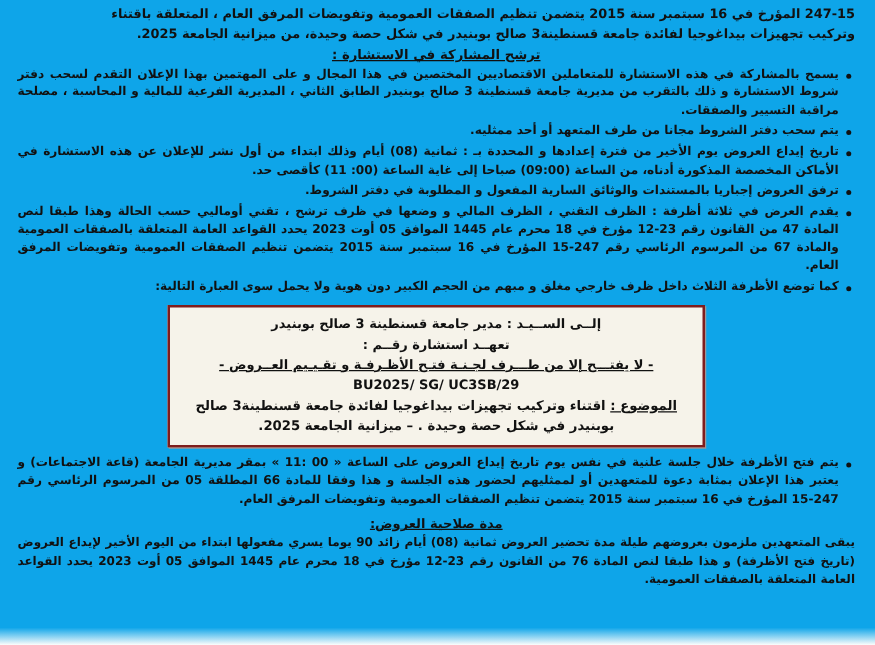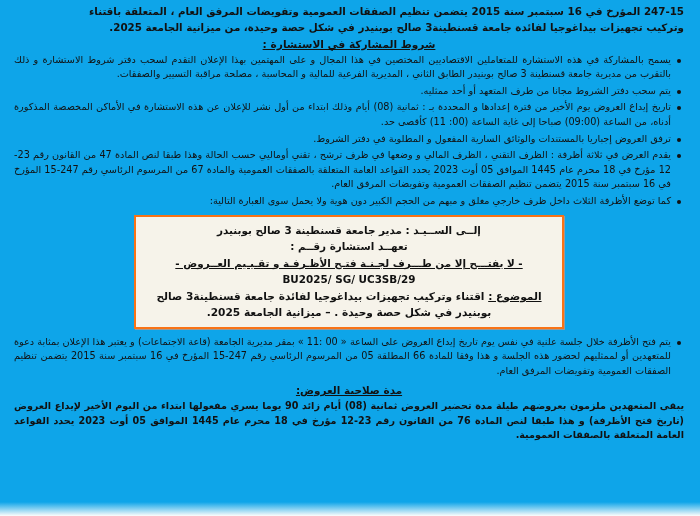--- a/index.html
+++ b/index.html
@@ -51,38 +51,38 @@
     padding: 0;
   }
   ul.bullets > li {
     position: relative;
     font-size: 9.7px;
     line-height: 1.5;
     text-align: justify;
     text-align-last: right;
     padding-right: 13px;
     margin-bottom: 2px;
-    font-weight: normal;
+    font-weight: bold;
   }
   ul.bullets > li::before {
     content: "";
     position: absolute;
     right: 3px;
     top: 6px;
     width: 4px;
     height: 4px;
     background: #111;
     border-radius: 50%;
   }
   .box-wrap {
     margin: 7px auto 6px auto;
     width: 430px;
   }
   .box {
-    border: 2px solid #f97316;
+    border: 2px solid #7f1d1d;
     padding: 5px 10px 6px 10px;
     background: #f6f3ea;
     box-shadow: 1px 1px 0 #999;
   }
   .box .line {
     font-size: 10.4px;
     font-weight: bold;
     line-height: 1.55;
     text-align: center;
   }
@@ -138,21 +138,21 @@
 <body>
 
 <div class="page">
   <div class="inner">
 
     <div class="top-block">
       <p>247-15 المؤرخ في 16 سبتمبر سنة 2015 يتضمن تنظيم الصفقات العمومية وتفويضات المرفق العام ، المتعلقة باقتناء</p>
       <p>وتركيب تجهيزات بيداغوجيا لفائدة جامعة قسنطينة3 صالح بوبنيدر في شكل حصة وحيدة، من ميزانية الجامعة 2025.</p>
     </div>
 
-    <div class="section-title">شروط المشاركة في الاستشارة :</div>
+    <div class="section-title">ترشح المشاركة في الاستشارة :</div>
 
     <ul class="bullets">
       <li>يسمح بالمشاركة في هذه الاستشارة للمتعاملين الاقتصاديين المختصين في هذا المجال و على المهتمين بهذا الإعلان التقدم لسحب دفتر شروط الاستشارة و ذلك بالتقرب من مديرية جامعة قسنطينة 3 صالح بوبنيدر الطابق الثاني ، المديرية الفرعية للمالية و المحاسبة ، مصلحة مراقبة التسيير والصفقات.</li>
       <li>يتم سحب دفتر الشروط مجانا من طرف المتعهد أو أحد ممثليه.</li>
       <li>تاريخ إيداع العروض يوم الأخير من فترة إعدادها و المحددة بـ : ثمانية (08) أيام وذلك ابتداء من أول نشر للإعلان عن هذه الاستشارة في الأماكن المخصصة المذكورة أدناه، من الساعة (09:00) صباحا إلى غاية الساعة (00: 11) كأقصى حد.</li>
       <li>ترفق العروض إجباريا بالمستندات والوثائق السارية المفعول و المطلوبة في دفتر الشروط.</li>
       <li>يقدم العرض في ثلاثة أظرفة : الظرف التقني ، الظرف المالي و وضعها في ظرف ترشح ، تقني أوماليي حسب الحالة وهذا طبقا لنص المادة 47 من القانون رقم 23-12 مؤرخ في 18 محرم عام 1445 الموافق 05 أوت 2023 يحدد القواعد العامة المتعلقة بالصفقات العمومية والمادة 67 من المرسوم الرئاسي رقم 247-15 المؤرخ في 16 سبتمبر سنة 2015 يتضمن تنظيم الصفقات العمومية وتفويضات المرفق العام.</li>
       <li>كما توضع الأظرفة الثلاث داخل ظرف خارجي مغلق و مبهم من الحجم الكبير دون هوية ولا يحمل سوى العبارة التالية:</li>
     </ul>
 

